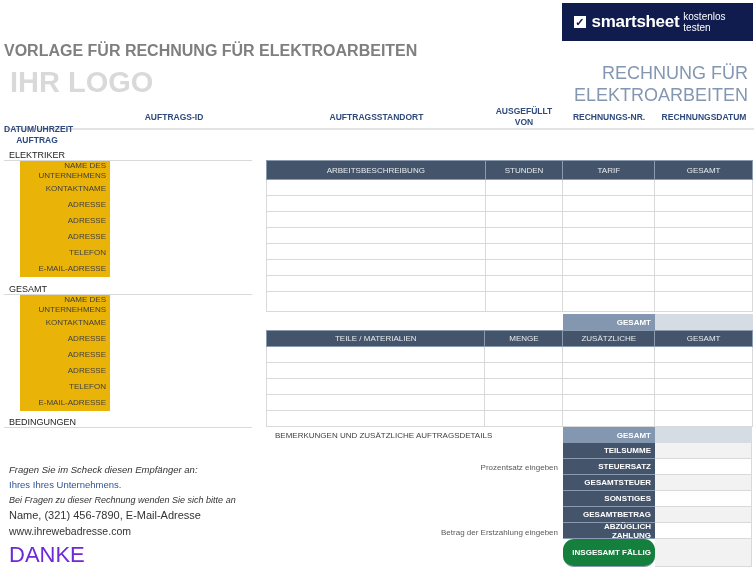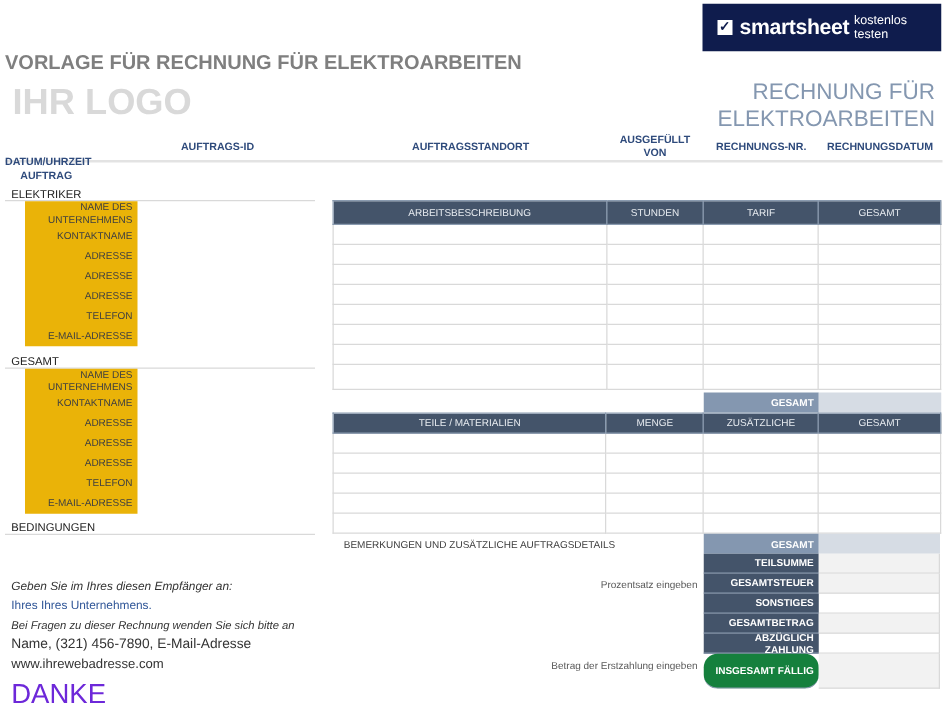--- a/index.html
+++ b/index.html
@@ -234,20 +234,24 @@
 <div class="abs" style="left:563px;top:427px;">
   <div style="display:flex;height:16px;">
     <div class="tot-lbl" style="width:92px;">GESAMT</div>
     <div class="tot-val" style="width:97px;"></div>
   </div>
   <div class="sum-row">
     <div class="sum-lbl">TEILSUMME</div>
     <div class="sum-val grey"></div>
   </div>
   <div class="sum-row">
+    <div class="sum-lbl">STEUERSATZ</div>
+    <div class="sum-val"></div>
+  </div>
+  <div class="sum-row">
     <div class="sum-lbl">GESAMTSTEUER</div>
     <div class="sum-val grey"></div>
   </div>
   <div class="sum-row">
     <div class="sum-lbl">SONSTIGES</div>
     <div class="sum-val"></div>
   </div>
   <div class="sum-row">
     <div class="sum-lbl">GESAMTBETRAG</div>
     <div class="sum-val grey"></div>
@@ -258,18 +262,18 @@
   </div>
   <div class="sum-row" style="height:28px;">
     <div class="sum-lbl" style="background:#15803d;border-radius:11px;">INSGESAMT FÄLLIG</div>
     <div class="sum-val grey"></div>
   </div>
 </div>
 
 <div class="abs hint" style="left:400px;top:463px;width:158px;">Prozentsatz eingeben</div>
 <div class="abs hint" style="left:380px;top:528px;width:178px;">Betrag der Erstzahlung eingeben</div>
 
-<div class="abs foot" style="top:464px;font-style:italic;font-size:9.5px;">Geben Sie im Ihres diesen Empfänger an:</div>
+<div class="abs foot" style="top:464px;font-style:italic;font-size:9.5px;">Fragen Sie im Scheck diesen Empfänger an:</div>
 <div class="abs foot" style="top:479px;color:#2f5597;">Ihres Ihres Unternehmens.</div>
 <div class="abs foot" style="top:495px;font-style:italic;font-size:9px;">Bei Fragen zu dieser Rechnung wenden Sie sich bitte an</div>
 <div class="abs foot" style="top:509px;font-size:11px;">Name, (321) 456-7890, E-Mail-Adresse</div>
 <div class="abs foot" style="top:525px;font-size:10.5px;">www.ihrewebadresse.com</div>
 <div class="abs foot" style="top:542px;font-size:22px;color:#6d28d9;">DANKE</div>
 
 </body></html>

